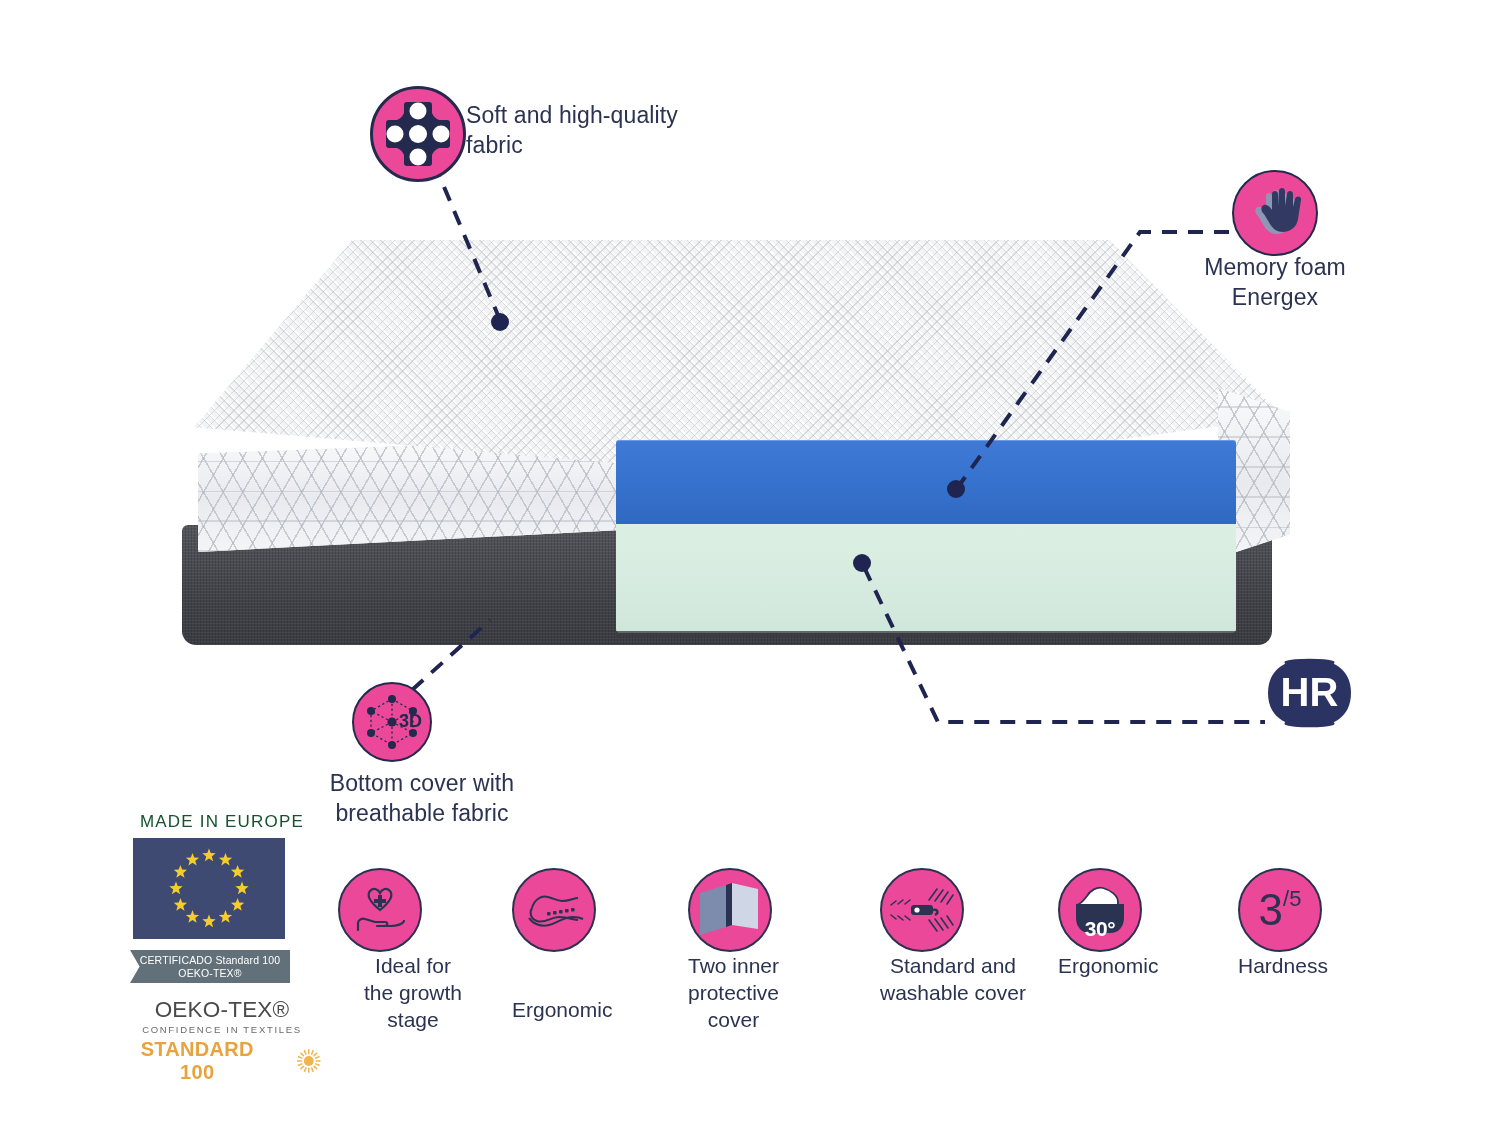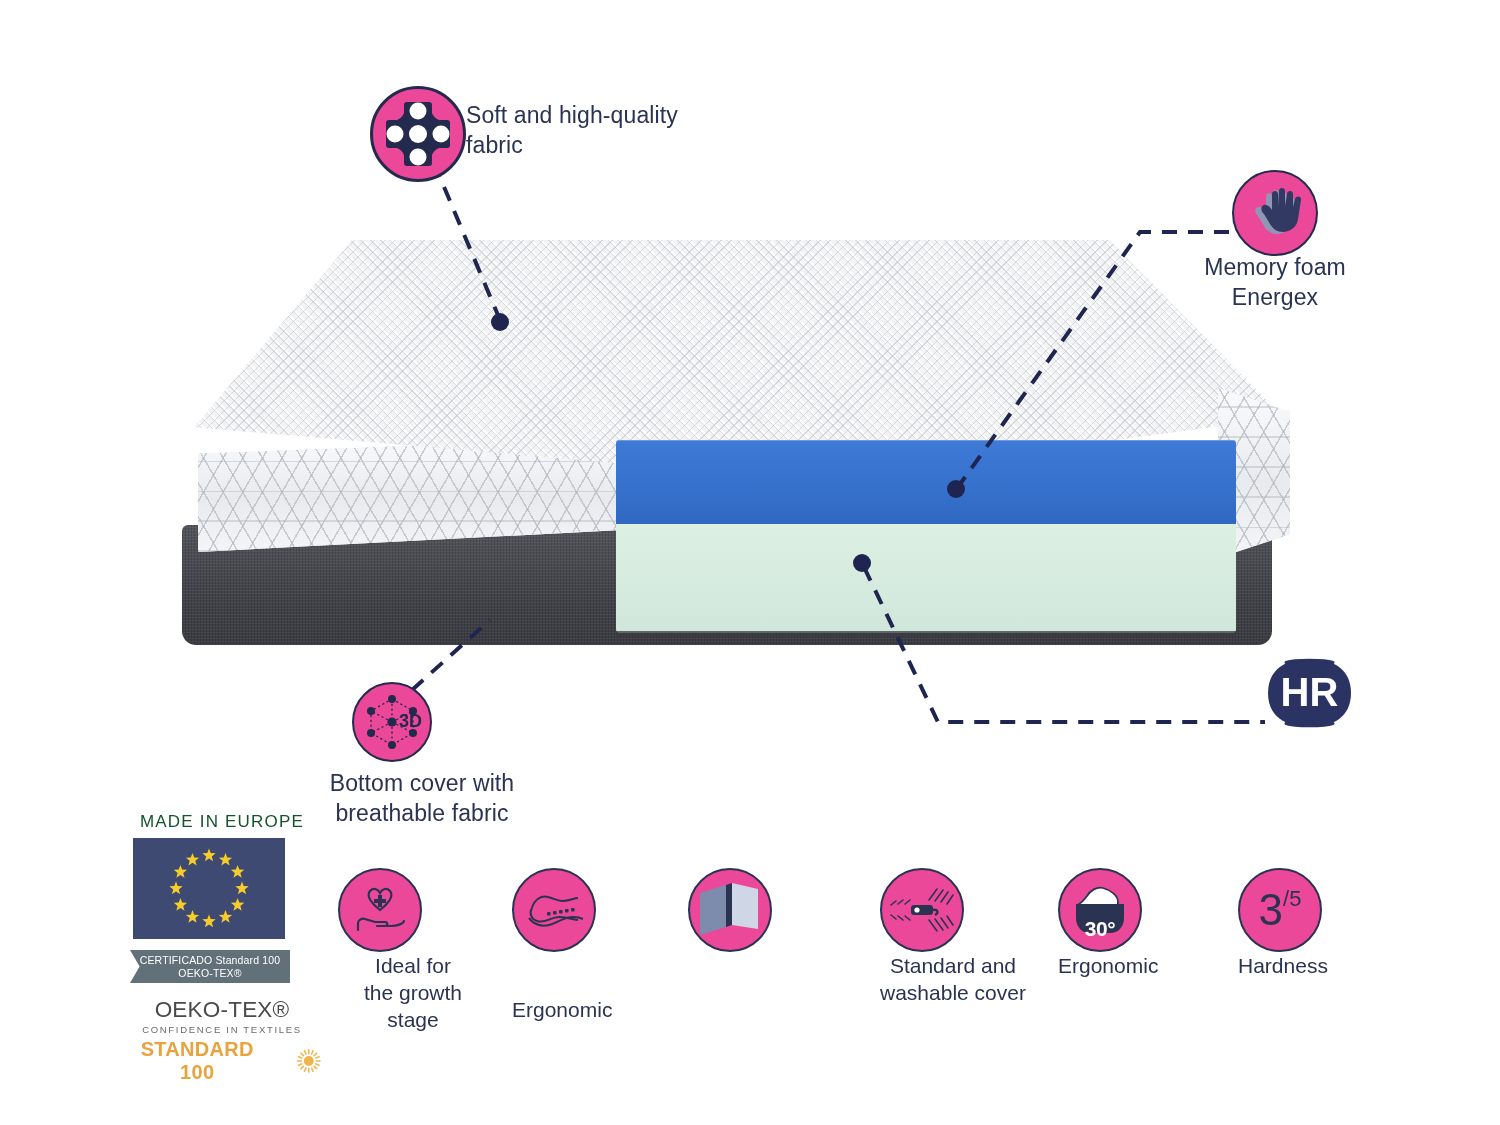--- a/index.html
+++ b/index.html
@@ -305,20 +305,23 @@
   </div>
 
   <div class="feature" style="left:688px;top:868px;">
     <div class="icon-circle">
       <svg width="68" height="62" viewBox="0 0 68 62">
         <path d="M4,14 L30,6 L30,48 L4,56 Z" fill="#7d8cad"></path>
         <path d="M30,6 L36,4 L36,46 L30,48 Z" fill="#2b3352"></path>
         <path d="M36,4 L62,10 L62,50 L36,46 Z" fill="#cfd7e6"></path>
       </svg>
     </div>
+    <div class="f-label">Two inner
+protective
+cover</div>
   </div>
 
   <div class="feature" style="left:880px;top:868px;">
     <div class="icon-circle">
       <svg width="66" height="52" viewBox="0 0 66 52">
         <g stroke="#2b3352" stroke-width="1.6" stroke-linecap="round">
           <path d="M2,21 l5,-4 M9,20 l5,-4 M16,20 l5,-4 M2,31 l5,4 M9,32 l5,4 M16,32 l5,4"></path>
           <path d="M40,16 l8,-11 M46,17 l8,-11 M52,18 l7,-10 M58,20 l6,-9
                    M40,36 l8,11 M46,35 l8,11 M52,34 l7,10 M58,32 l6,9"></path>
         </g>

